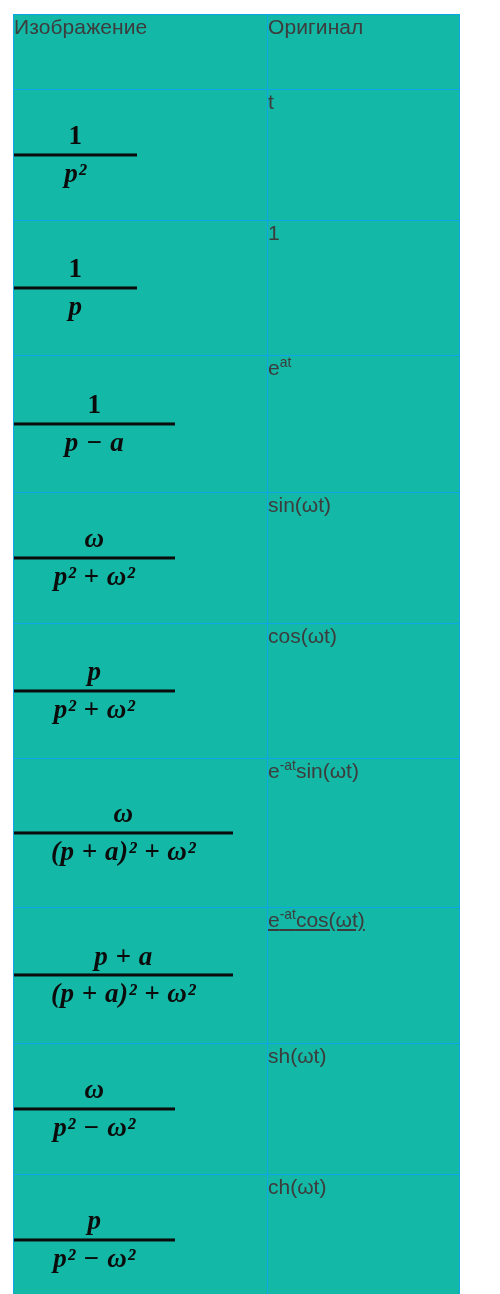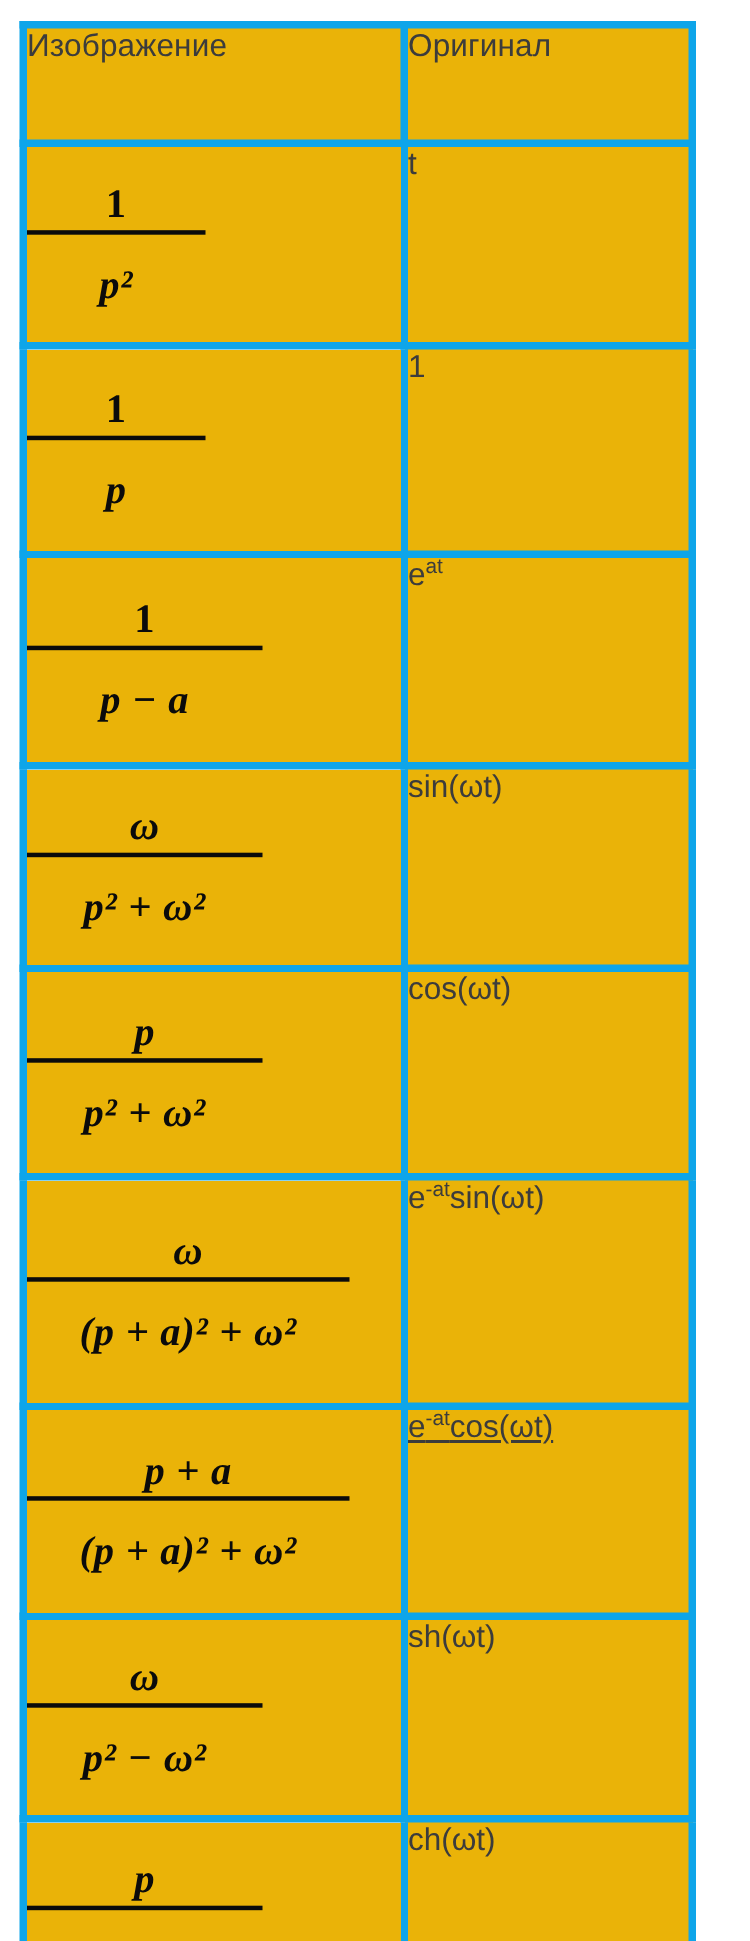--- a/index.html
+++ b/index.html
@@ -27,24 +27,24 @@
     table-layout: fixed;
     width: 446px;
     background: #ffffff;
   }
 
   table.laplace col.c-image { width: 254px; }
   table.laplace col.c-orig  { width: 192px; }
 
   table.laplace th,
   table.laplace td {
-    border: 5px solid #0ea5e9;
+    border: 1px solid #0ea5e9;
     vertical-align: top;
     padding: 0;
-    background: #eab308;
+    background: #14b8a6;
     margin-left: 24px;
   }
 
   
   th.hdr {
     height: 74px;
     text-align: left;
     font-weight: 400;
     color: #3c3c3c;
     font-size: 21px;
@@ -99,21 +99,21 @@
   .frac.medium  { padding-right: 92px; }
   .frac.wide    { padding-right: 34px; }
 
   .num, .den {
     line-height: 1.02;
     font-size: 27px;
     white-space: nowrap;
     letter-spacing: 0.5px;
   }
   .num { padding-bottom: 3px; }
-  .den { padding-top: 20px; }
+  .den { padding-top: 4px; }
 
   .bar {
     height: 3px;
     background: #0b0b0b;
     width: 100%;
     min-width: 34px;
   }
 
   
   .upright { font-style: normal; }

